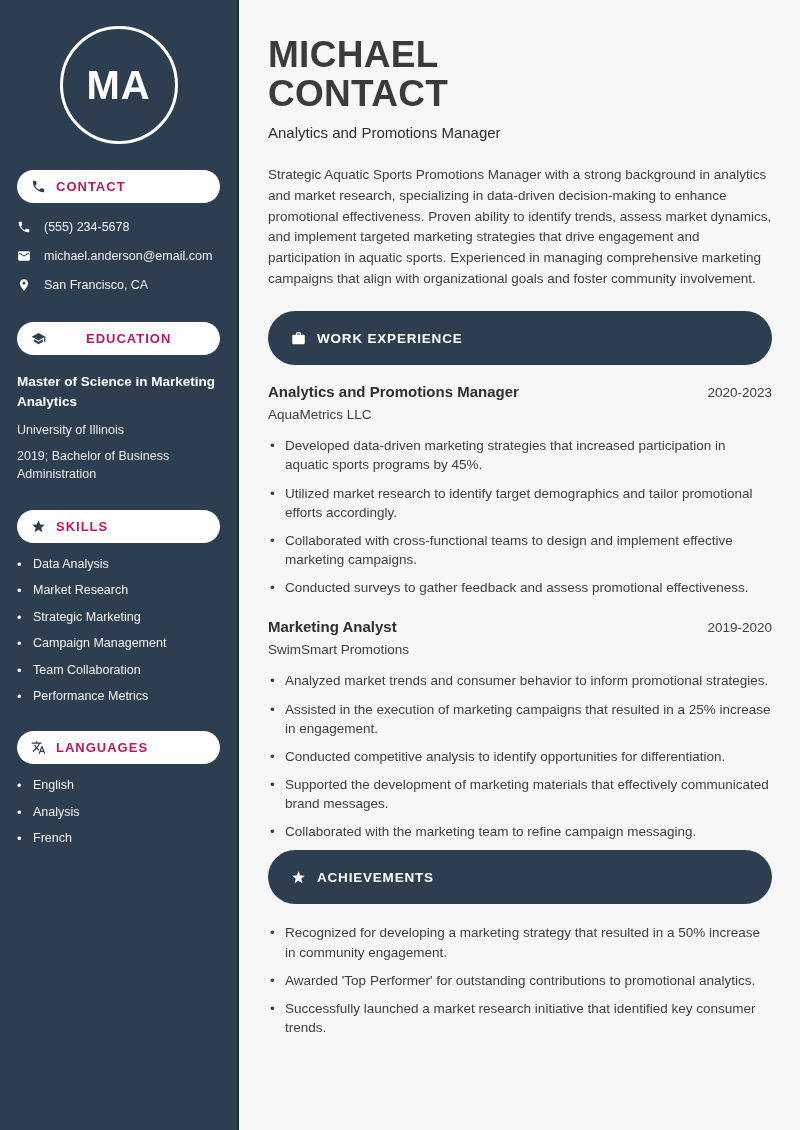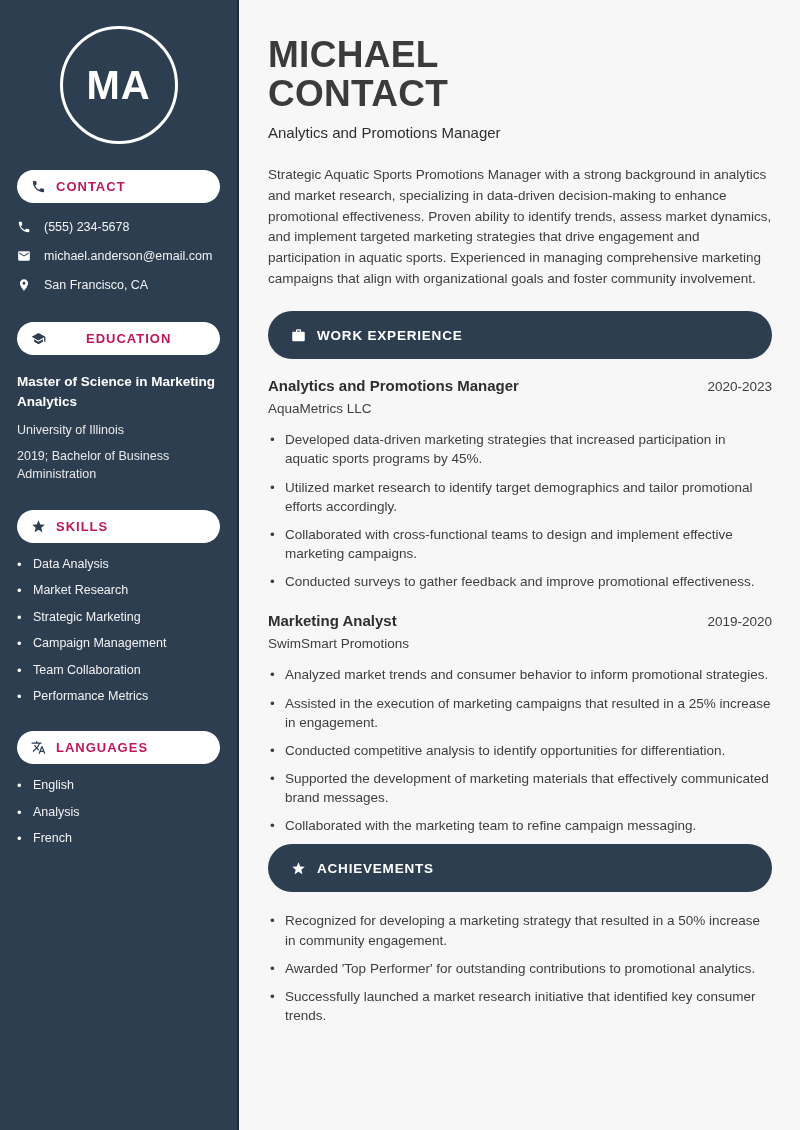--- a/index.html
+++ b/index.html
@@ -93,21 +93,21 @@
   .summary {
     margin-top: 24px;
     font-size: 13.5px; line-height: 1.53; color: #3e3e3e;
     max-width: 512px;
   }
 
   .section-pill {
     margin-top: 22px;
     background: #2d3e50;
     border-radius: 999px;
-    height: 48px;
+    height: 54px;
     display: flex; align-items: center; gap: 11px;
     padding: 0 23px;
   }
   .section-pill svg { width: 15px; height: 15px; fill: #ffffff; flex: 0 0 auto; }
   .section-pill .lbl {
     color: #ffffff; font-size: 13.5px; font-weight: bold; letter-spacing: 0.8px;
   }
   .pill-achievements { margin-top: 7px; }
 
   .job { margin-top: 18px; }
@@ -229,21 +229,21 @@
   <section class="job">
     <div class="job-head">
       <span class="job-title">Analytics and Promotions Manager</span>
       <span class="job-dates">2020-2023</span>
     </div>
     <div class="job-company">AquaMetrics LLC</div>
     <ul class="bullets">
       <li>Developed data-driven marketing strategies that increased participation in aquatic sports programs by 45%.</li>
       <li>Utilized market research to identify target demographics and tailor promotional efforts accordingly.</li>
       <li>Collaborated with cross-functional teams to design and implement effective marketing campaigns.</li>
-      <li>Conducted surveys to gather feedback and improve promotional effectiveness.</li>
+      <li>Conducted surveys to gather feedback and assess promotional effectiveness.</li>
     </ul>
   </section>
 
   <section class="job job2">
     <div class="job-head">
       <span class="job-title">Marketing Analyst</span>
       <span class="job-dates">2019-2020</span>
     </div>
     <div class="job-company">SwimSmart Promotions</div>
     <ul class="bullets">

